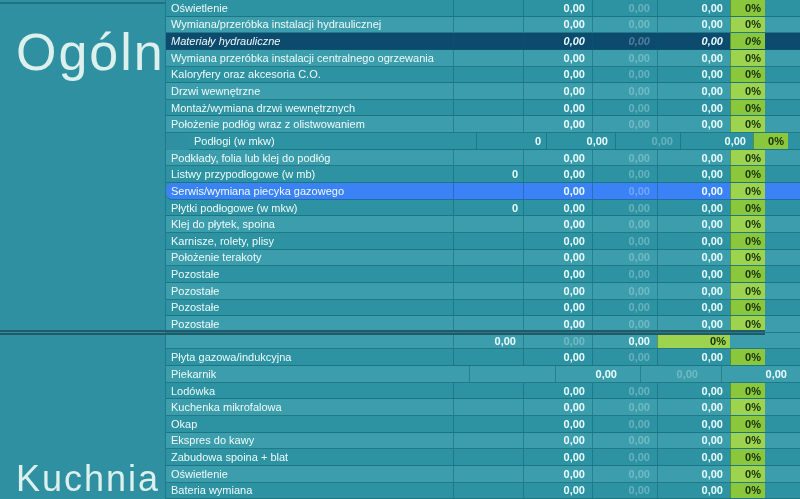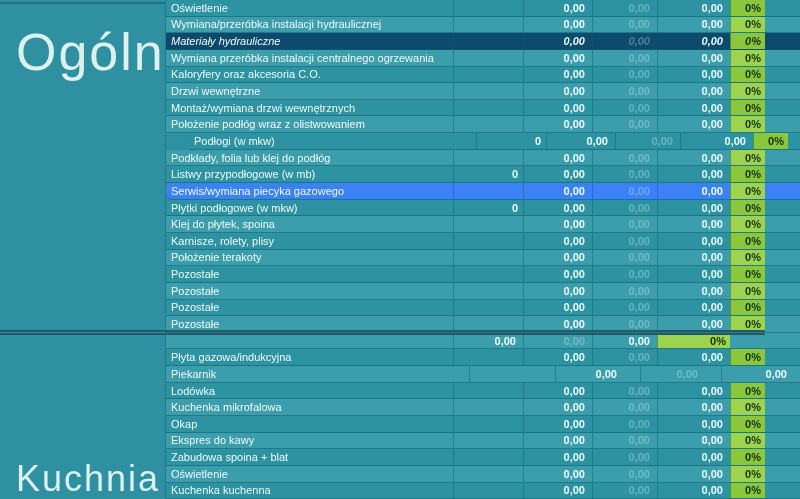--- a/index.html
+++ b/index.html
@@ -297,21 +297,21 @@
       </div>
       <div class="row" style="background: rgb(60, 158, 172);">
         <div class="cell c-name">Oświetlenie</div>
         <div class="cell c-qty"></div>
         <div class="cell c-val">0,00</div>
         <div class="cell c-val c-faded">0,00</div>
         <div class="cell c-val">0,00</div>
         <div class="cell c-pct" style="background: rgb(157, 211, 79); color: rgb(22, 48, 10);">0%</div>
       </div>
       <div class="row" style="background: rgb(45, 147, 163);">
-        <div class="cell c-name">Kuchenka kuchenna</div>
+        <div class="cell c-name">Bateria wymiana</div>
         <div class="cell c-qty"></div>
         <div class="cell c-val">0,00</div>
         <div class="cell c-val c-faded">0,00</div>
         <div class="cell c-val">0,00</div>
         <div class="cell c-pct" style="background: rgb(139, 199, 61); color: rgb(22, 48, 10);">0%</div>
       </div>
     </div>
 
   <div id="section-divider"></div>
 

